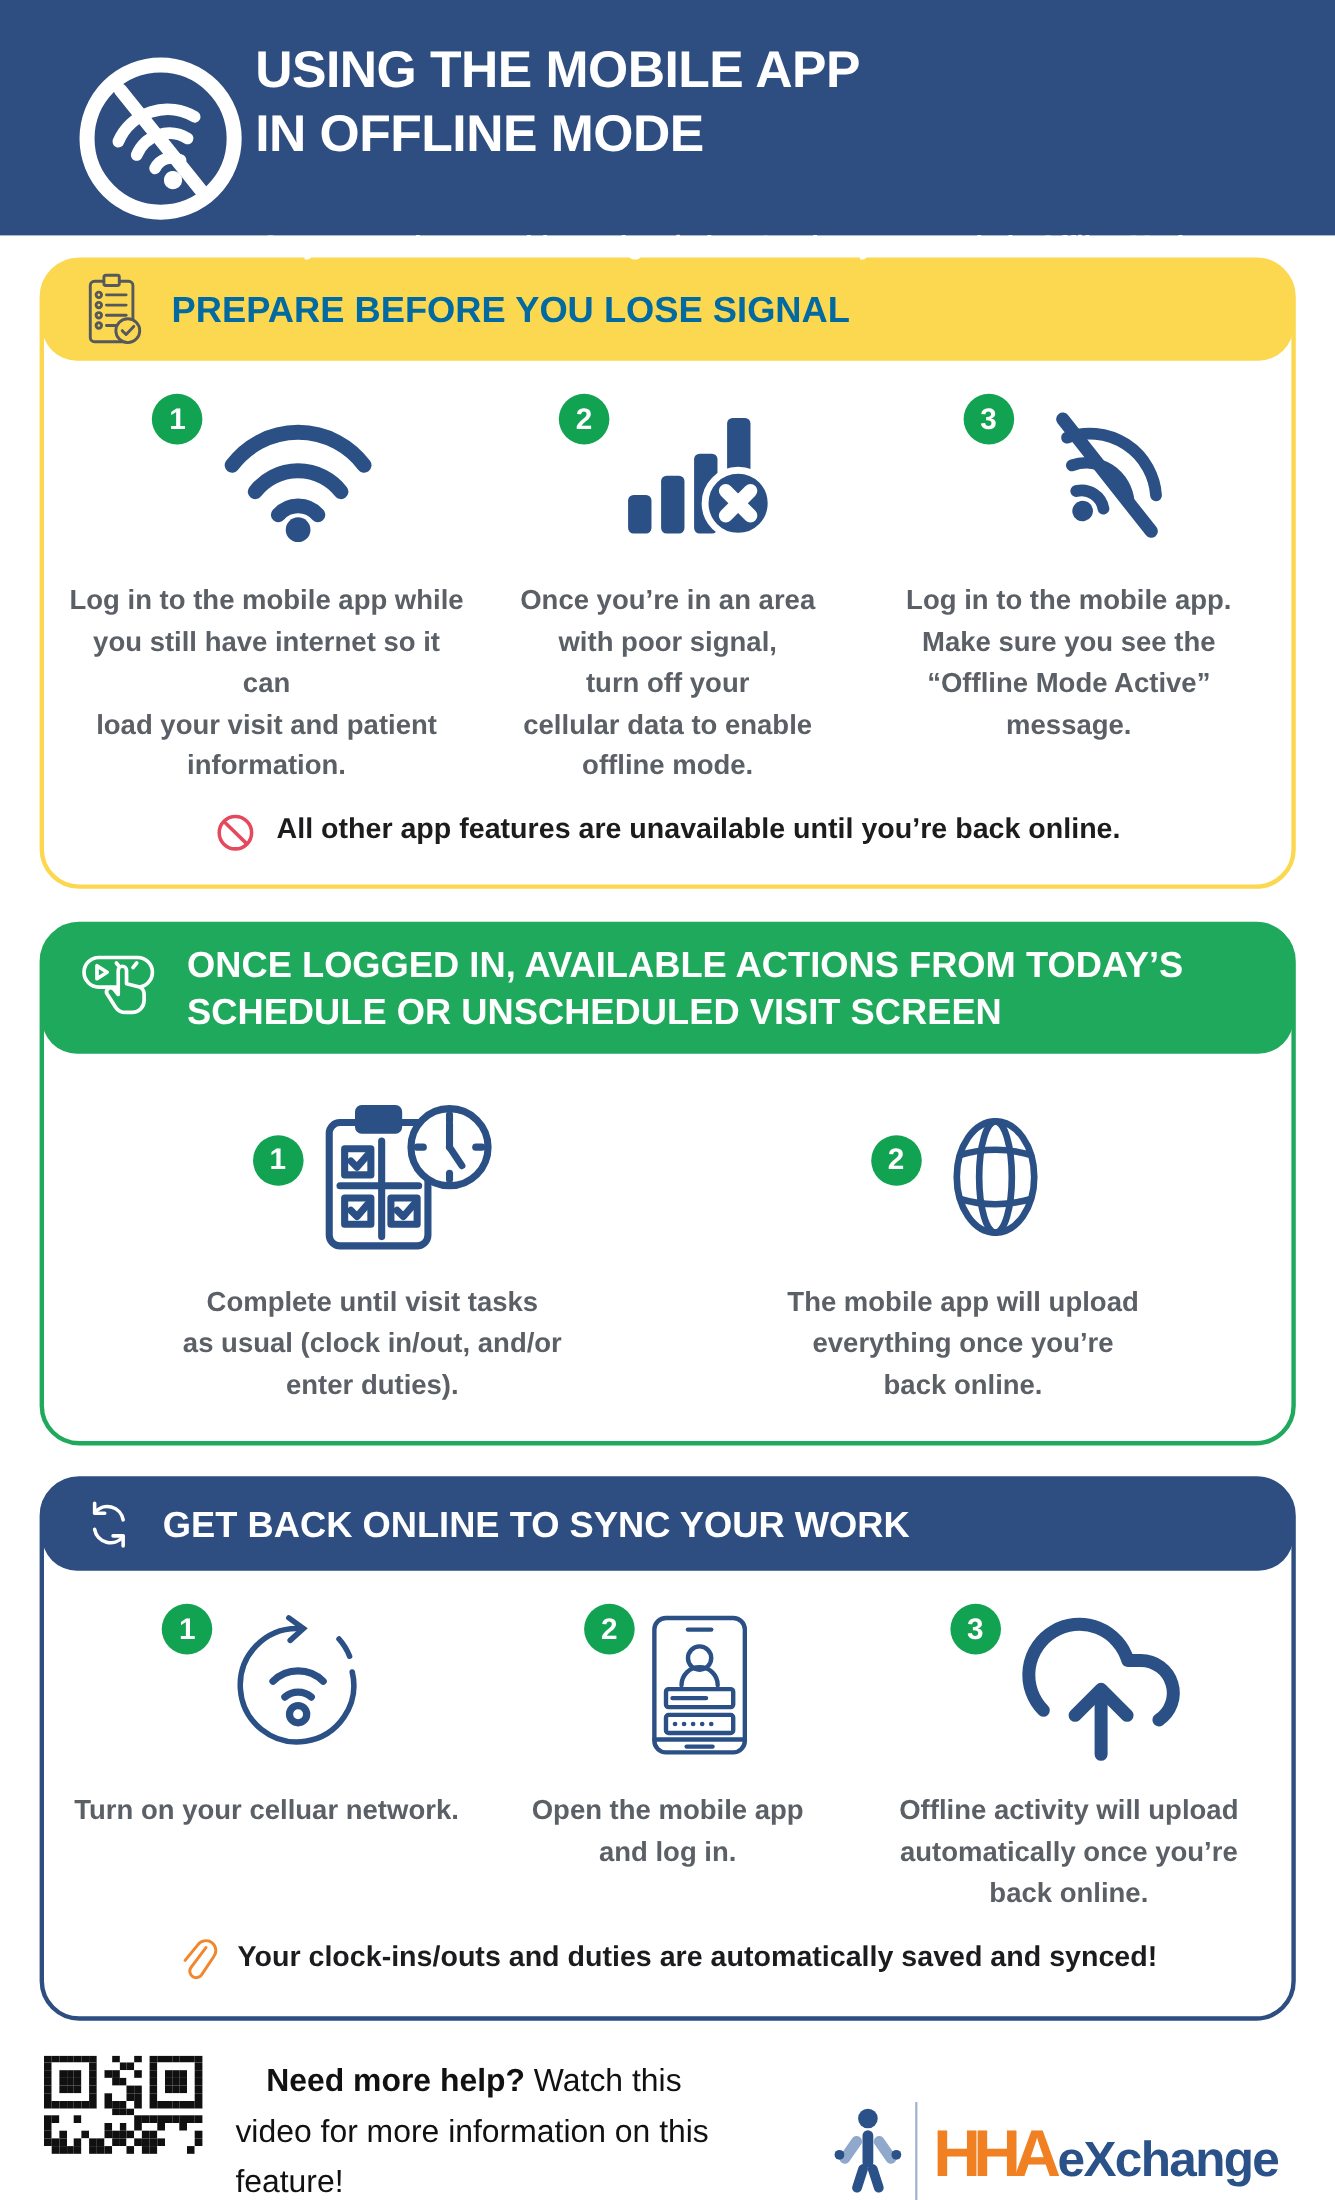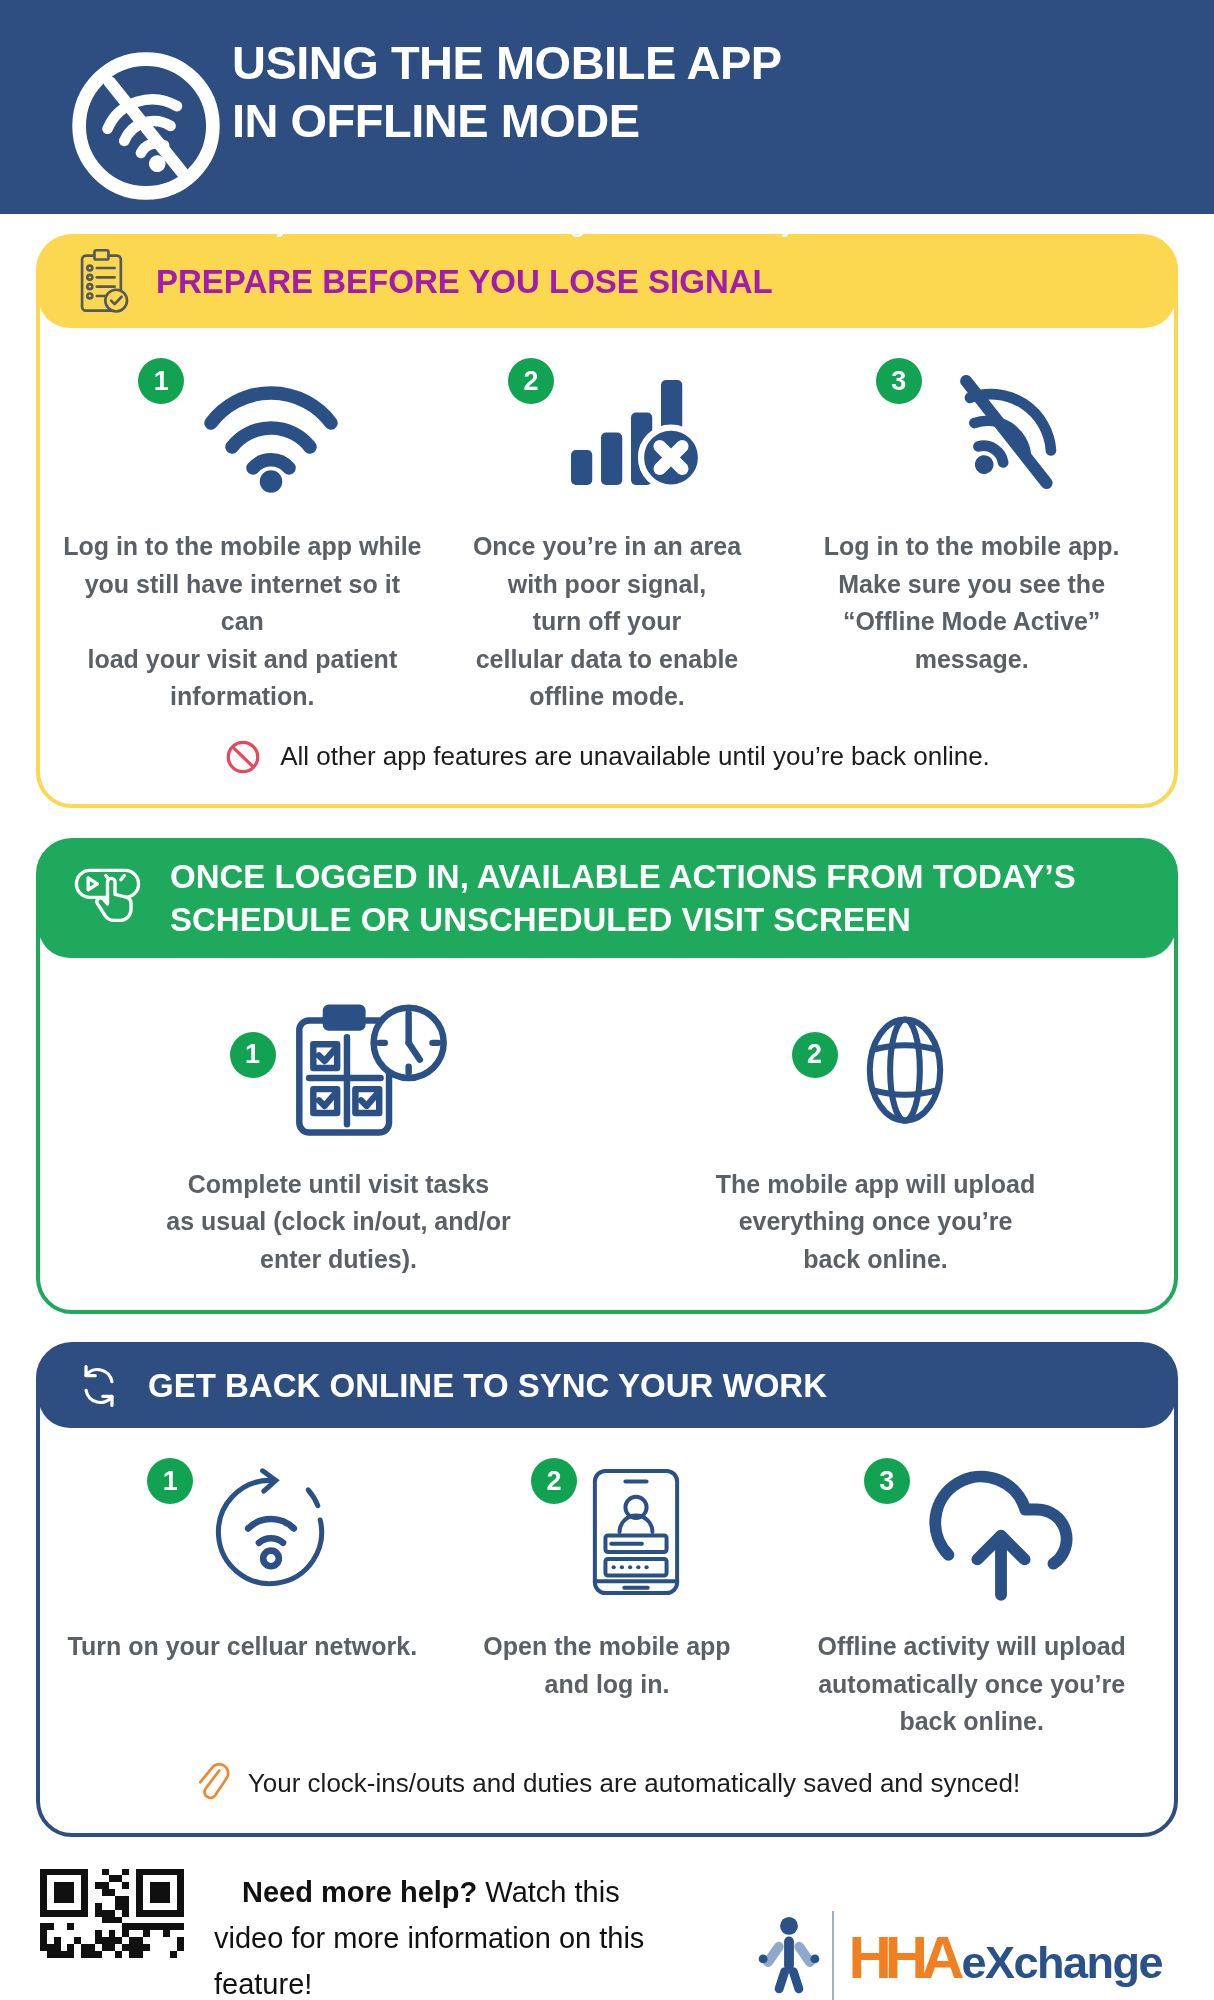--- a/index.html
+++ b/index.html
@@ -12,40 +12,40 @@
   .hdr-title{position:absolute;left:232px;top:34px;font-weight:700;font-size:47px;
              line-height:1.24;letter-spacing:-.5px;}
   .hdr-sub{position:absolute;left:238px;top:210px;font-weight:700;font-size:24px;letter-spacing:.1px;}
 
   
   .card{margin:0 36px;border:4px solid;border-radius:36px;background:#fff;}
   .card-hd{border-radius:32px;display:flex;align-items:center;gap:22px;padding:0 34px;margin:-2px;}
   .card-title{font-weight:700;font-size:33px;white-space:pre-line;line-height:1.28;}
 
   .card.yellow{border-color:#fbd84f;margin-top:20px;}
-  .card.yellow .card-hd{background:#fbd84f;height:92px;color:#a21caf;}
+  .card.yellow .card-hd{background:#fbd84f;height:92px;color:#0369a1;}
   .card.green{border-color:#1fa95c;margin-top:30px;}
   .card.green .card-hd{background:#1fa95c;height:118px;color:#fff;}
   .card.blue{border-color:#2e4d80;margin-top:28px;}
   .card.blue .card-hd{background:#2e4d80;height:84px;color:#fff;}
 
   .steps{display:grid;}
   .steps.three{grid-template-columns:1fr 1fr 1fr;padding:22px 20px 6px;}
   .steps.two{grid-template-columns:1fr 1fr;padding:30px 30px 6px;}
   .step{display:flex;flex-direction:column;align-items:center;}
   .step-top{display:flex;align-items:center;gap:12px;height:168px;}
   .badge{width:46px;height:46px;border-radius:50%;background:#12a352;color:#fff;flex:0 0 auto;
          font-weight:700;font-size:27px;display:flex;align-items:center;justify-content:center;
          align-self:flex-start;margin-top:10px;}
   .steps.two .badge{align-self:center;margin-top:-30px;}
   .step-text{font-weight:700;font-size:25px;line-height:1.5;color:#5b5f66;text-align:center;
              white-space:pre-line;margin-top:12px;}
 
-  .note{display:flex;align-items:center;justify-content:center;gap:18px;
-        padding:16px 0 28px;font-size:26px;font-weight:400;color:#1c1c1e;}
+  .note{display:flex;align-items:flex-start;justify-content:center;gap:18px;
+        padding:16px 0 28px;font-size:26px;font-weight:700;color:#1c1c1e;}
 
   
   .footer{display:flex;align-items:flex-start;padding:26px 0 0 40px;}
   .qr{width:144px;height:144px;background:#fff;flex:0 0 auto;margin-top:6px;}
   .qr-grid{display:grid;grid-template-columns:repeat(21,1fr);grid-template-rows:repeat(21,1fr);
            width:144px;height:144px;}
   .qr-grid i{display:block;background:#fff;}
   .qr-grid i.on{background:#101010;}
   .help{margin-left:30px;font-size:29px;line-height:1.6;color:#111;width:440px;margin-top:6px;}
   .help b{font-weight:700;margin-left:28px;}

